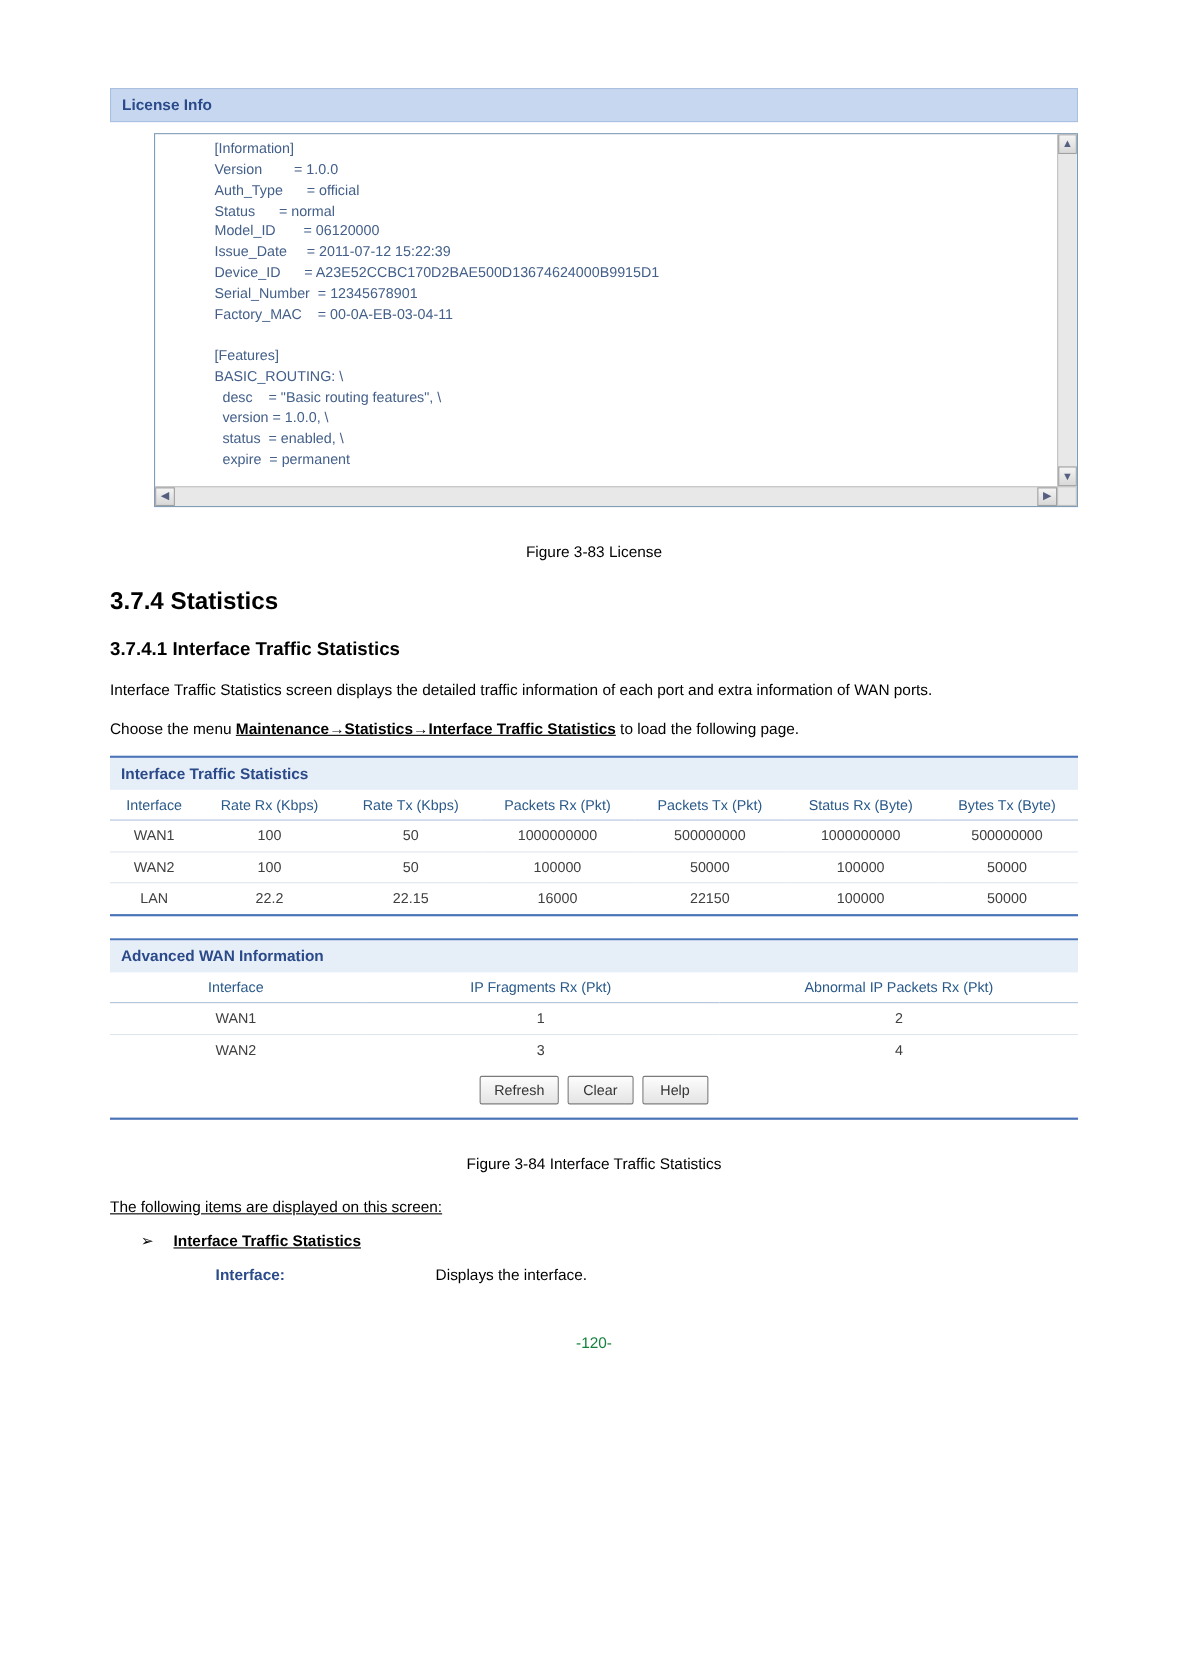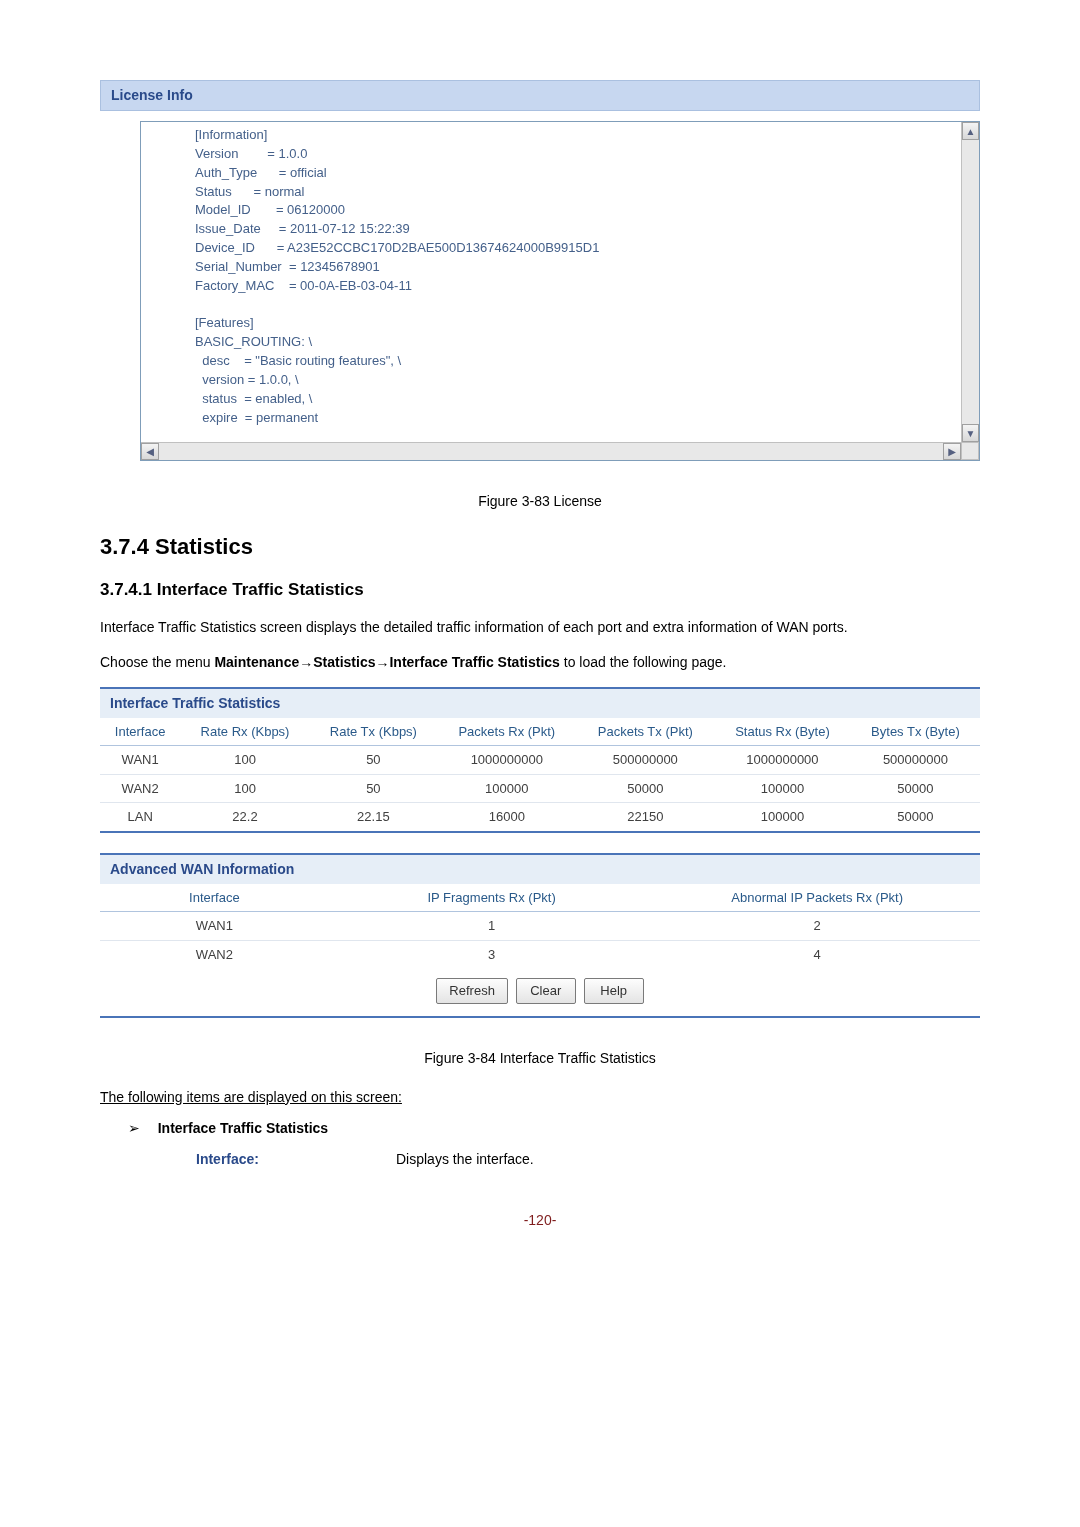--- a/index.html
+++ b/index.html
@@ -72,21 +72,21 @@
   }
   .corner {
     position:absolute; right:0; bottom:0; width:18px; height:18px;
     background:#e8e8e8; border:1px solid #c0c0c0;
   }
   .fig-caption { text-align:center; margin: 30px 0 18px 0; }
   h2 { font-size: 22px; font-weight: bold; margin: 4px 0 14px 0; }
   h3 { font-size: 17px; font-weight: bold; margin: 4px 0 14px 0; }
   .body-text { text-align: justify; margin-bottom: 14px; }
   .body-text.nojust { text-align:left; }
-  .bold { font-weight: bold; }
+  .bold { font-weight: bold; text-decoration: underline; }
   .panel-block {
     border-top: 2px solid #4a74b8;
     border-bottom: 2px solid #4a74b8;
     margin-bottom: 20px;
   }
   .panel-header2 {
     background: #e6eef7;
     color: #2a4a8a;
     font-weight: bold;
     font-size: 14px;
@@ -124,21 +124,21 @@
     font-size: 13px;
     color: #333;
     margin: 0 2px;
   }
   .items-header { margin: 4px 0 10px 0; text-decoration: underline; }
   .bullet-row { display:flex; align-items:flex-start; margin: 4px 0 10px 28px; }
   .bullet-sym { margin-right: 18px; font-size:14px; }
   .field-row { display:flex; margin-left: 56px; }
   .field-label { width: 240px; color:#2a4a8a; font-weight:bold;padding-left:40px; }
   .field-desc { }
-  .page-num { text-align:center; margin-top: 40px; font-size:14px; color:#7f1d1d; }
+  .page-num { text-align:center; margin-top: 40px; font-size:14px; color:#15803d; }
 </style>
 </head>
 <body>
 
 <div class="panel">
   <div class="panel-title-bar">License Info</div>
   <div class="license-frame">
     <div class="license-textbox">
       <div class="license-content">[Information]
 Version        = 1.0.0

